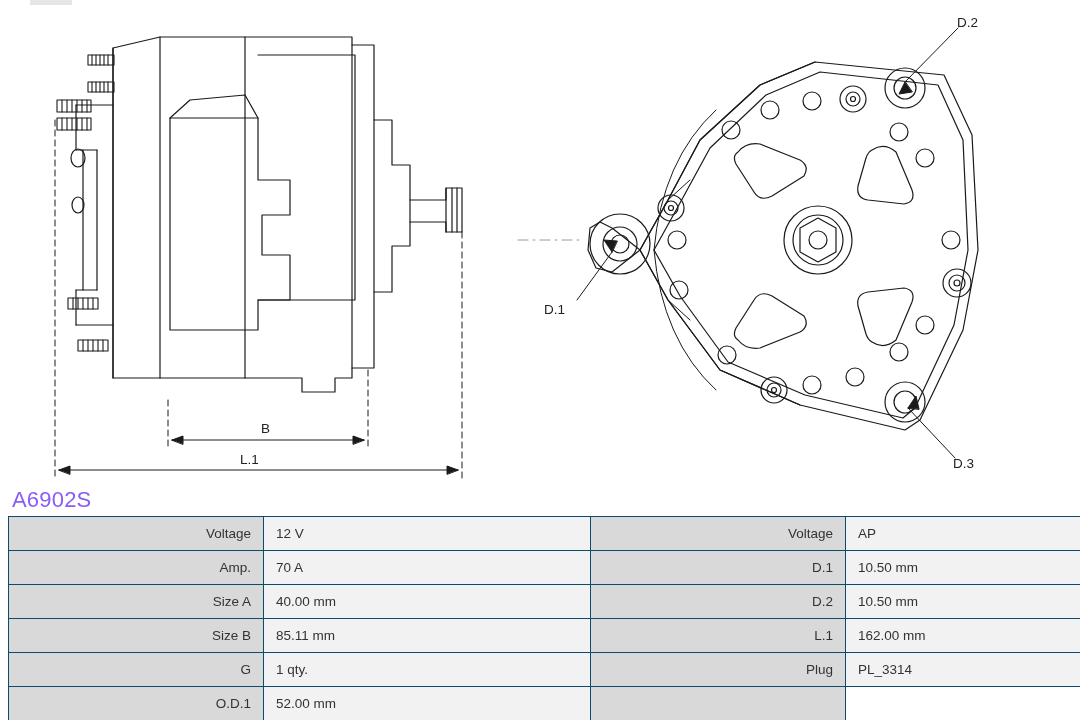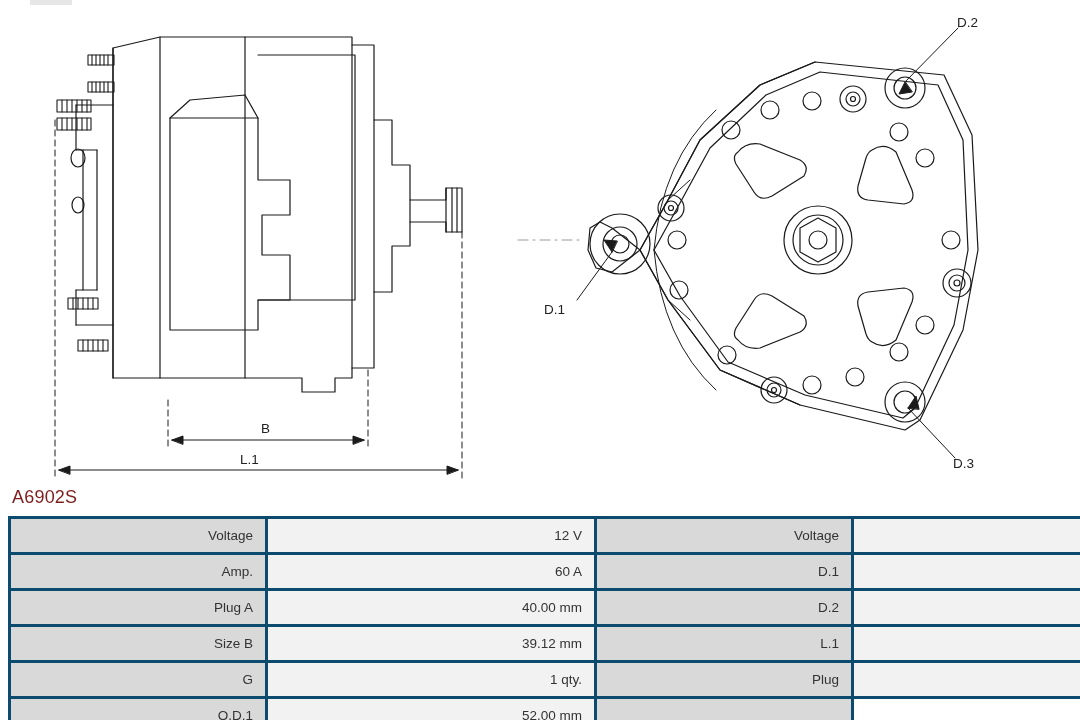--- a/index.html
+++ b/index.html
@@ -27,50 +27,49 @@
     width: 1080px;
     height: 485px;
   }
   .drawing-area svg {
     display: block;
   }
   .part-number {
     position: absolute;
     left: 12px;
     top: 487px;
-    font-size: 18px;
-    color: #7f1d1d;
+    font-size: 22px;
+    color: #8b5cf6;
     letter-spacing: 0.2px;
     font-family: "Liberation Sans", sans-serif;
   }
   .spec-table {
     position: absolute;
     left: 8px;
     top: 516px;
     width: 1064px;
     border-collapse: collapse;
     table-layout: fixed;
     font-size: 13.5px;
   }
   .spec-table td {
     height: 33px;
     padding: 0 12px;
-    border: 3px solid #0c4a6e;
+    border: 1px solid #0c4a6e;
     white-space: nowrap;
     overflow: hidden;
   }
   .spec-table td.label {
     background: #d9d9d9;
     text-align: right;
     color: #333333;
     width: 230px;
   }
   .spec-table td.value {
     background: #f2f2f2;
-    text-align: right;
     color: #333333;
     width: 302px;
   }
   .spec-table td.empty {
     background: #d9d9d9;
   }
   .spec-table td.empty-value {
     background: #ffffff;
     border-color: #ffffff;
   }
@@ -253,33 +252,33 @@
   <table class="spec-table">
     <tbody>
       <tr>
         <td class="label">Voltage</td>
         <td class="value">12 V</td>
         <td class="label">Voltage</td>
         <td class="value">AP</td>
       </tr>
       <tr>
         <td class="label">Amp.</td>
-        <td class="value">60 A</td>
+        <td class="value">70 A</td>
         <td class="label">D.1</td>
         <td class="value">10.50 mm</td>
       </tr>
       <tr>
-        <td class="label">Plug A</td>
+        <td class="label">Size A</td>
         <td class="value">40.00 mm</td>
         <td class="label">D.2</td>
         <td class="value">10.50 mm</td>
       </tr>
       <tr>
         <td class="label">Size B</td>
-        <td class="value">39.12 mm</td>
+        <td class="value">85.11 mm</td>
         <td class="label">L.1</td>
         <td class="value">162.00 mm</td>
       </tr>
       <tr>
         <td class="label">G</td>
         <td class="value">1 qty.</td>
         <td class="label">Plug</td>
         <td class="value">PL_3314</td>
       </tr>
       <tr>

